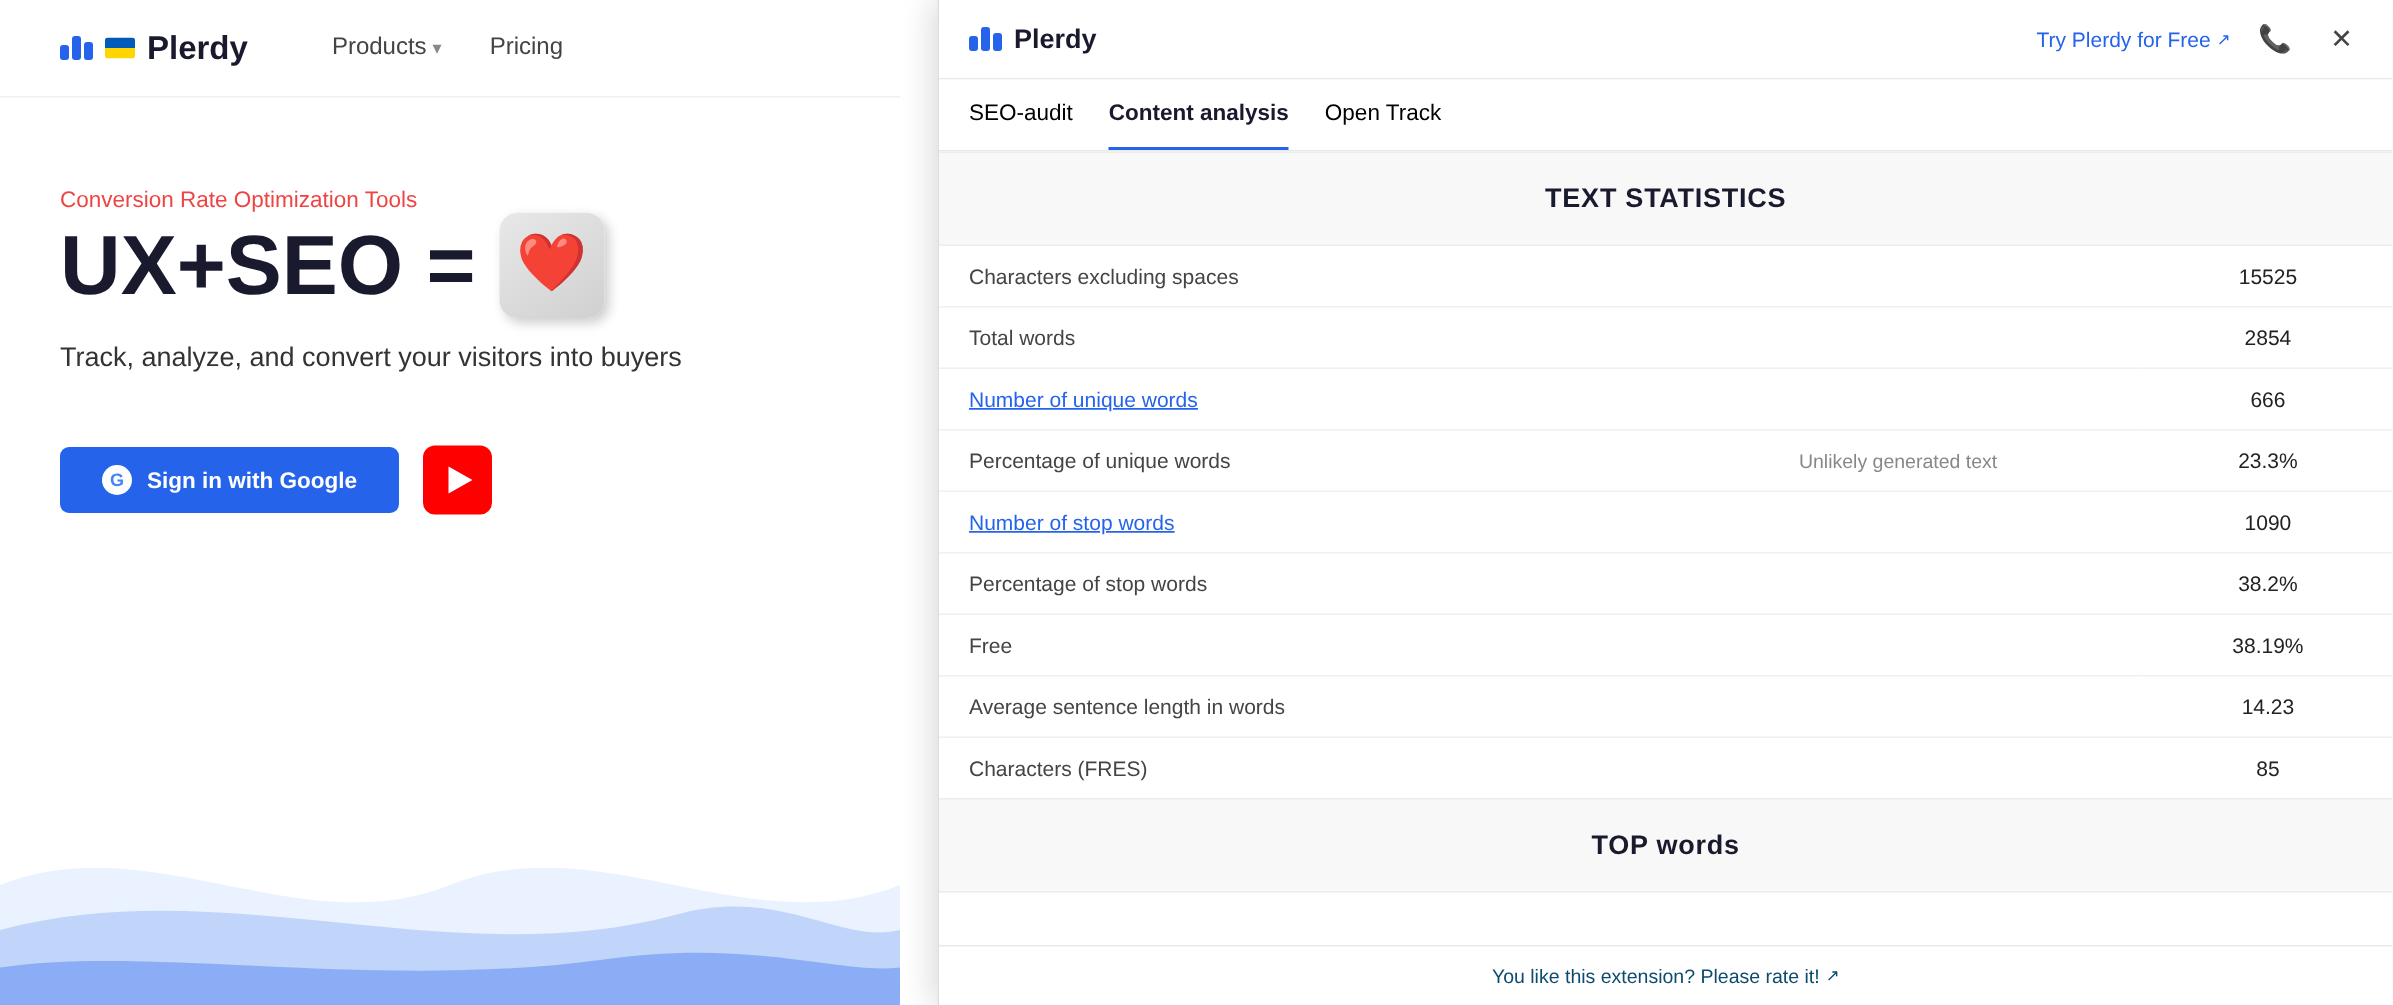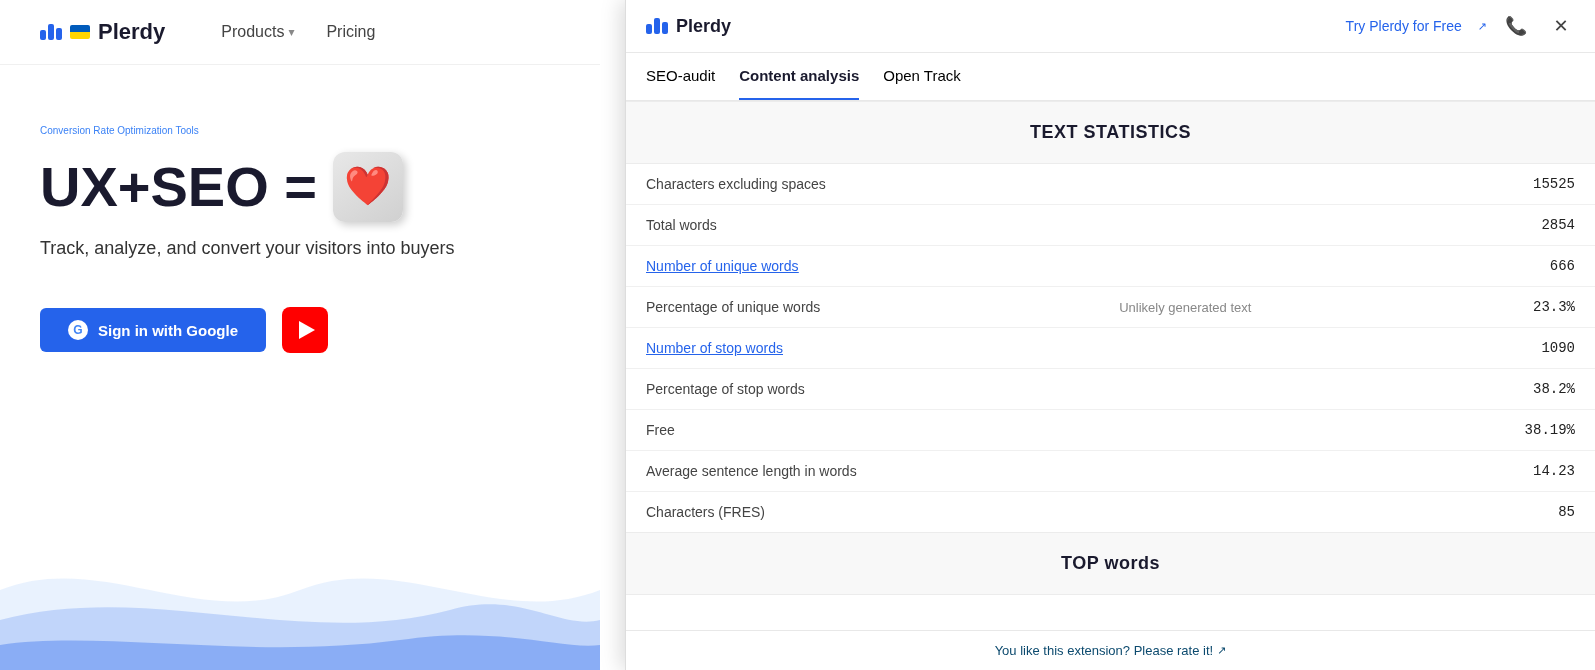--- a/index.html
+++ b/index.html
@@ -67,23 +67,23 @@
       align-items: center;
       gap: 4px;
     }
     .chevron { font-size: 12px; color: #888; }
 
     
     .hero {
       padding: 60px 40px 40px;
     }
     .hero-subtitle {
-      font-size: 10px;
-      color: #3b82f6;
-      margin-bottom: 16px;
+      font-size: 15px;
+      color: #ef4444;
+      margin-bottom: 0;
     }
     .hero-title {
       font-size: 56px;
       font-weight: 800;
       color: #1a1a2e;
       display: flex;
       align-items: center;
       gap: 16px;
       margin-bottom: 16px;
       line-height: 1.1;
@@ -209,21 +209,21 @@
       display: flex;
       align-items: center;
       gap: 16px;
     }
     .try-link {
       color: #2563eb;
       font-size: 14px;
       text-decoration: none;
       display: flex;
       align-items: center;
-      gap: 16px;
+      gap: 4px;
       cursor: pointer;
     }
     .panel-icon-btn {
       width: 28px;
       height: 28px;
       display: flex;
       align-items: center;
       justify-content: center;
       cursor: pointer;
       font-size: 18px;
@@ -291,28 +291,27 @@
     }
     .stats-table td.label a,
     .stats-table td.label.link {
       color: #2563eb;
       text-decoration: underline;
       cursor: pointer;
     }
     .stats-table td.note {
       color: #888;
       font-size: 13px;
-      text-align: left;
+      text-align: center;
     }
     .stats-table td.value {
-      text-align: right;
+      text-align: center;
       font-weight: 500;
       color: #222;
       white-space: nowrap;
-      font-family: Liberation Mono, monospace;
     }
 
     
     .section-divider {
       background: #f8f8f8;
       border-top: 1px solid #ececec;
       border-bottom: 1px solid #ececec;
     }
 
     

